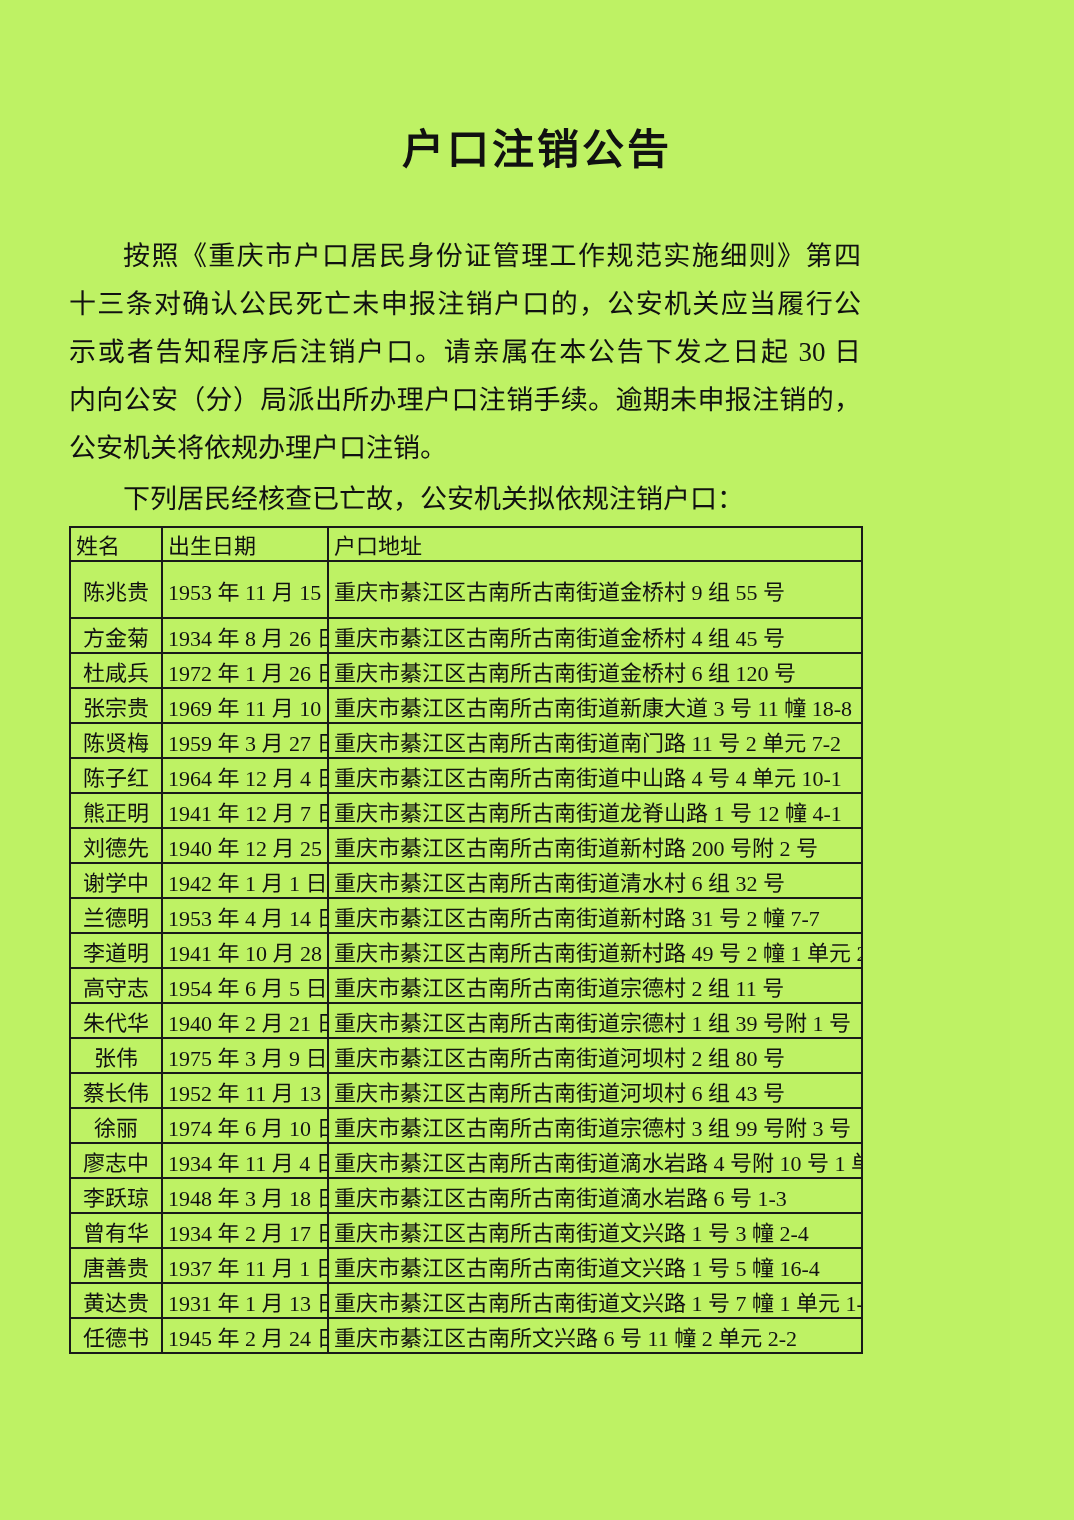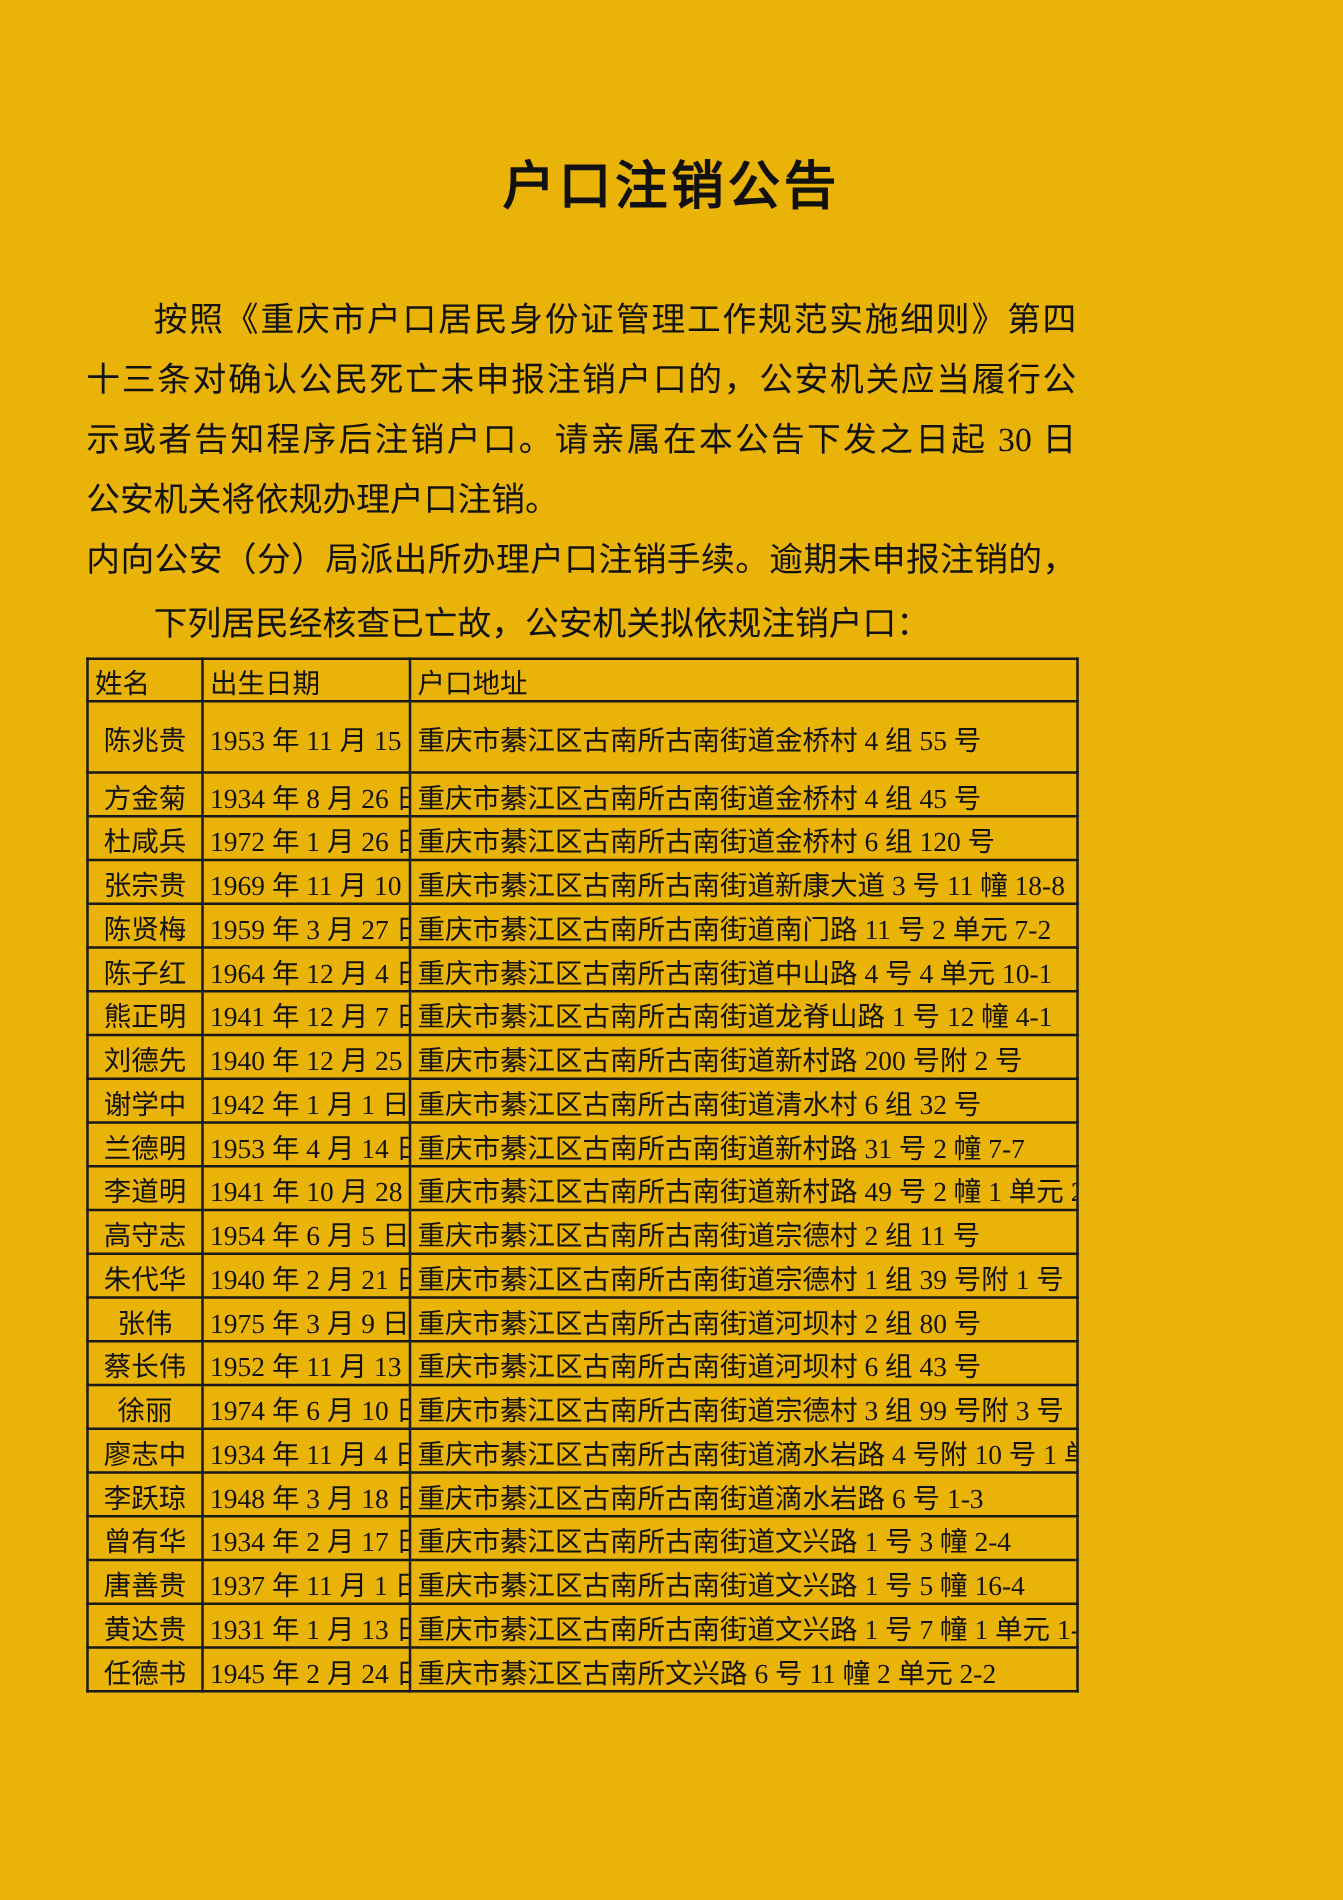--- a/index.html
+++ b/index.html
@@ -10,21 +10,21 @@
   body {
     width: 1074px;
     height: 1520px;
     font-family: "Liberation Serif", "DejaVu Serif", serif;
     color: #111111;
   }
   .page {
     position: relative;
     width: 1074px;
     height: 1520px;
-    background: #eab308;
+    background: #bef264;
     overflow: hidden;
   }
   .doc-title {
     margin: 0;
     padding-top: 124px;
     text-align: center;
     font-size: 42px;
     line-height: 52px;
     font-weight: 700;
     letter-spacing: 3px;
@@ -90,22 +90,22 @@
 <div class="page">
 
   <h1 class="doc-title">户口注销公告</h1>
 
   <div class="content">
 
     <div class="para1">
       <div class="pline indent">按照《重庆市户口居民身份证管理工作规范实施细则》第四</div>
       <div class="pline">十三条对确认公民死亡未申报注销户口的，公安机关应当履行公</div>
       <div class="pline">示或者告知程序后注销户口。请亲属在本公告下发之日起 30 日</div>
+      <div class="pline">内向公安（分）局派出所办理户口注销手续。逾期未申报注销的，</div>
       <div class="pline no-stretch">公安机关将依规办理户口注销。</div>
-      <div class="pline">内向公安（分）局派出所办理户口注销手续。逾期未申报注销的，</div>
     </div>
 
     <div class="para2">下列居民经核查已亡故，公安机关拟依规注销户口：</div>
 
     <table class="residents">
       <colgroup>
         <col class="c-name">
         <col class="c-dob">
         <col class="c-addr">
       </colgroup>
@@ -113,21 +113,21 @@
         <tr>
           <th>姓名</th>
           <th>出生日期</th>
           <th>户口地址</th>
         </tr>
       </thead>
       <tbody>
           <tr>
             <td class="cell-name">陈兆贵</td>
             <td class="cell-dob">1953 年 11 月 15 日</td>
-            <td class="cell-address">重庆市綦江区古南所古南街道金桥村 4 组 55 号</td>
+            <td class="cell-address">重庆市綦江区古南所古南街道金桥村 9 组 55 号</td>
           </tr>
           <tr>
             <td class="cell-name">方金菊</td>
             <td class="cell-dob">1934 年 8 月 26 日</td>
             <td class="cell-address">重庆市綦江区古南所古南街道金桥村 4 组 45 号</td>
           </tr>
           <tr>
             <td class="cell-name">杜咸兵</td>
             <td class="cell-dob">1972 年 1 月 26 日</td>
             <td class="cell-address">重庆市綦江区古南所古南街道金桥村 6 组 120 号</td>

